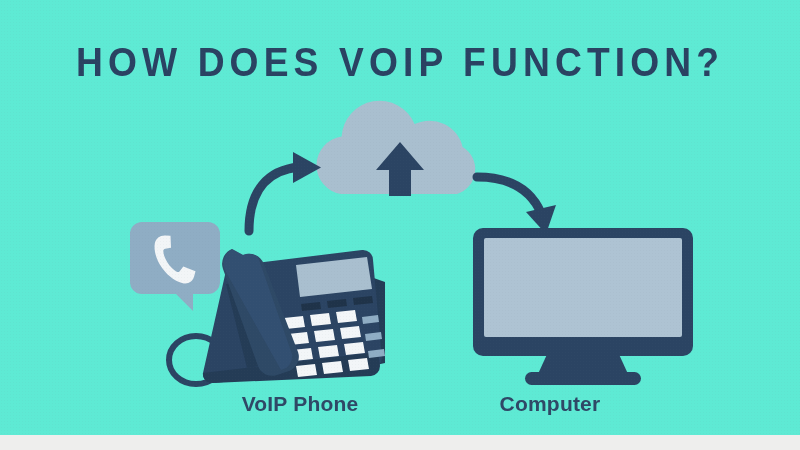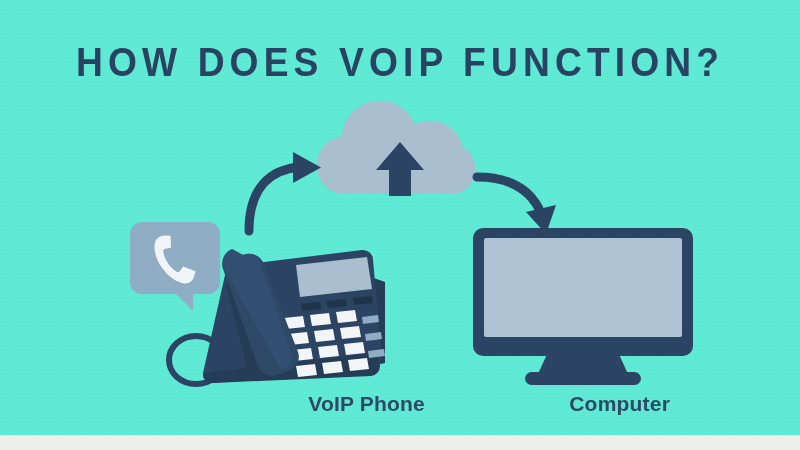--- a/index.html
+++ b/index.html
@@ -48,21 +48,21 @@
     white-space: nowrap;
     z-index: 20;
   }
   .caption {
     position: absolute;
     top: 392px;
     font-size: 21px;
     font-weight: bold;
     color: #2f4866;
     letter-spacing: .2px;
-    text-align: right;
+    text-align: center;
     z-index: 20;
   }
   #cap-phone { left: 175px; width: 250px; }
   #cap-computer { left: 430px; width: 240px; }
 
   .layer { position: absolute; left: 0; top: 0; z-index: 10; }
 </style>
 </head>
 <body>
 

